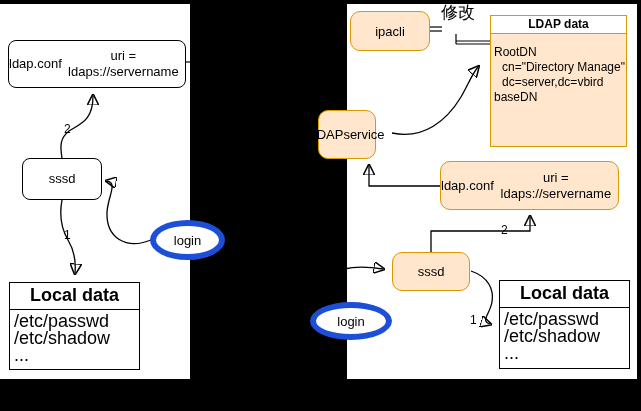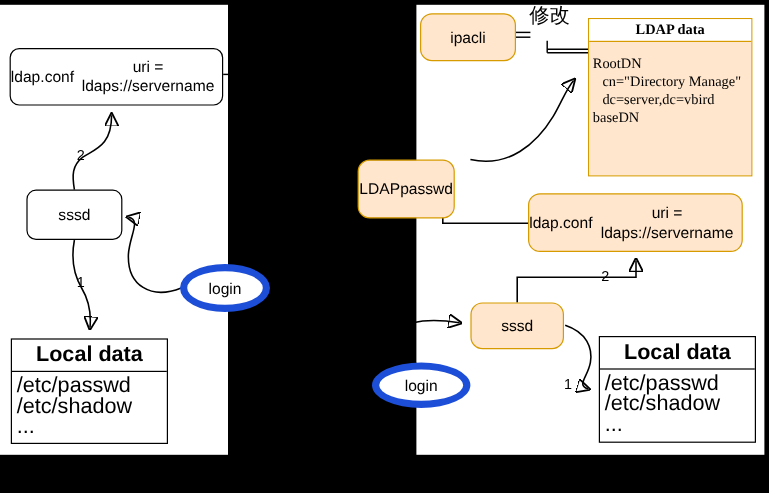--- a/index.html
+++ b/index.html
@@ -68,33 +68,33 @@
   <div class="flabel" style="left:64px;top:123px;">2</div>
   <div class="flabel" style="left:64px;top:229px;">1</div>
 
   <div class="node orange" style="left:350px;top:11px;width:80px;height:40px;line-height:15px;">
     <div>ipa</div>
     <div>cli</div>
   </div>
 
   <div class="flabel" style="left:441px;top:6px;font-size:17px;">修改</div>
 
-  <div class="dtable otable" style="left:490px;top:15px;width:137px;height:132px;font-family:Liberation Serif, serif;">
+  <div class="dtable otable" style="left:490px;top:15px;width:137px;height:132px;">
     <div class="hdr">LDAP data</div>
     <div class="tbody">
       <div class="row">RootDN</div>
       <div class="row indent">cn="Directory Manage"</div>
       <div class="row indent">dc=server,dc=vbird</div>
       <div class="row">baseDN</div>
     </div>
   </div>
 
-  <div class="node orange" style="left:298px;top:110px;width:81px;height:49px;margin-top:23px;">
+  <div class="node orange" style="left:318px;top:110px;width:58px;height:49px;">
     <div>LDAP</div>
-    <div>passwd</div>
+    <div>service</div>
   </div>
 
   <div class="node orange" style="left:440px;top:161px;width:179px;height:49px;">
     <div>ldap.conf</div>
     <div>uri = ldaps://servername</div>
   </div>
 
   <div class="node orange" style="left:392px;top:252px;width:78px;height:39px;">
     <div>sssd</div>
   </div>

